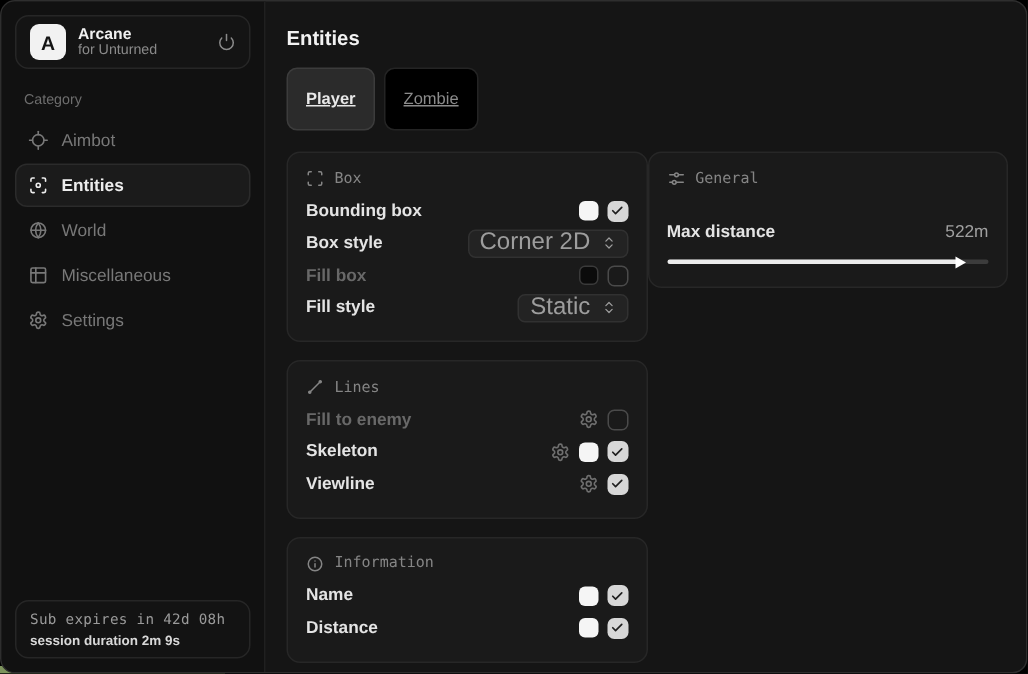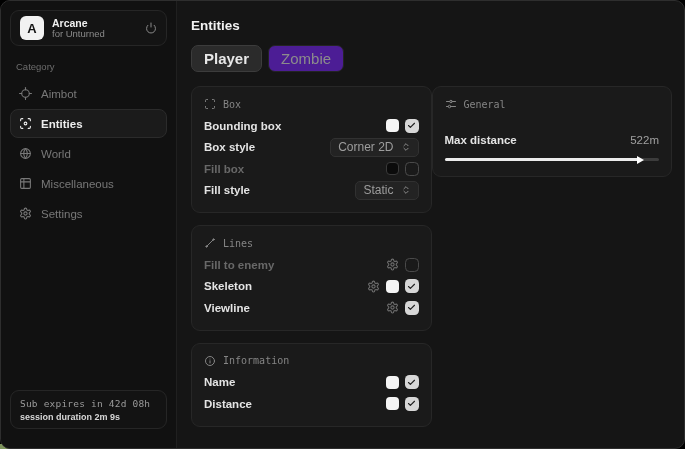--- a/index.html
+++ b/index.html
@@ -14,48 +14,48 @@
   .logo-card { display:flex; align-items:center; gap:8px; border:1px solid #262626; border-radius:9px; padding:5px 9px; height:36px; background:#141414; }
   .logo-badge { width:24px; height:24px; background:#f2f2f2; border-radius:6px; color:#141414; font-weight:bold; font-size:13px; display:flex; align-items:center; justify-content:center; flex:none; }
   .logo-text { display:flex; flex-direction:column; line-height:1.15; }
   .logo-title { font-size:10.5px; font-weight:bold; color:#f0f0f0; }
   .logo-subtitle { font-size:9.5px; color:#8a8a8a; }
   .logo-action { margin-left:auto; color:#8a8a8a; display:flex; cursor:pointer; }
   .category-label { margin:15px 6px 7px 6px; font-size:9.5px; color:#6d6d6d; }
   .nav { display:flex; flex-direction:column; gap:1px; }
   .nav-item { display:flex; align-items:center; gap:9px; padding:7px 8px; border-radius:8px; color:#787878; font-size:11.5px; border:1px solid transparent; cursor:pointer; }
   .nav-item.active { background:#1b1b1b; border-color:#2b2b2b; color:#ededed; font-weight:600; }
-  .status-card { position:absolute; left:9px; right:9px; bottom:19px; border:1px solid #262626; border-radius:9px; padding:7px 9px 6px 9px; background:#131313; }
+  .status-card { position:absolute; left:9px; right:9px; bottom:9px; border:1px solid #262626; border-radius:9px; padding:7px 9px 6px 9px; background:#131313; }
   .status-line1 { font-family:"DejaVu Sans Mono", monospace; font-size:9.5px; color:#9a9a9a; letter-spacing:.2px; white-space:nowrap; }
   .status-line2 { font-size:9px; font-weight:bold; color:#d8d8d8; margin-top:3px; white-space:nowrap; }
 
   
   .main { flex:1; padding:17px 12px 14px 14px; position:relative; }
   .main-title { font-size:13.5px; font-weight:bold; color:#f2f2f2; }
   .tabs { display:flex; gap:6px; margin-top:12px; }
-  .tab { padding:4px 12px; border-radius:7px; font-size:15px; cursor:pointer; border:1px solid transparent; }
+  .tab { padding:14px 12px; border-radius:7px; font-size:11px; cursor:pointer; border:1px solid transparent;text-decoration:underline; }
   .tab.active { background:#2b2b2b; border-color:#3c3c3c; color:#e8e8e8; font-weight:600; }
-  .tab.inactive { background:#4c1d95; border-color:#242424; color:#8c8c8c; }
+  .tab.inactive { background:#000000; border-color:#242424; color:#8c8c8c; }
   .content { display:flex; margin-top:14px; align-items:flex-start; }
   .col { flex:1; display:flex; flex-direction:column; gap:12px; min-width:0; }
 
   .card { background:#1a1a1a; border:1px solid #272727; border-radius:9px; padding:9px 12px 11px 12px; width:100%; }
   .card-header { display:flex; align-items:center; gap:7px; color:#858585; font-family:"DejaVu Sans Mono", monospace; font-size:10px; margin:2px 0 5px 0; }
   .row { display:flex; align-items:center; height:21.5px; }
   .row-label { font-size:11.5px; font-weight:600; color:#e4e4e4; white-space:nowrap; }
   .row.disabled .row-label { color:#686868; }
   .row-controls { margin-left:auto; display:flex; align-items:center; gap:6px; }
 
   .swatch { width:13px; height:13px; border-radius:4px; cursor:pointer; flex:none; }
   .swatch.white { background:#f5f5f5; }
   .swatch.black { background:#0b0b0b; border:1px solid #3a3a3a; }
   .checkbox { width:14px; height:14px; border-radius:4.5px; display:flex; align-items:center; justify-content:center; cursor:pointer; flex:none; }
   .checkbox.checked { background:#d7d7d7; color:#1f1f1f; }
   .checkbox.unchecked { border:1px solid #4a4a4a; background:transparent; }
-  .dropdown { display:flex; align-items:center; gap:7px; background:#232323; border:1px solid #313131; border-radius:5px; padding:0 7px; height:19px; font-size:12px; color:#9d9d9d; cursor:pointer; white-space:nowrap; }
+  .dropdown { display:flex; align-items:center; gap:7px; background:#232323; border:1px solid #313131; border-radius:5px; padding:0 7px; height:19px; font-size:16px; color:#9d9d9d; cursor:pointer; white-space:nowrap; }
   .gear-btn { color:#6f6f6f; display:flex; cursor:pointer; }
 
   .slider-row { display:flex; align-items:center; justify-content:space-between; margin-top:21px; height:18px; }
   .slider-value { font-size:11.5px; color:#a0a0a0; }
   .slider { position:relative; height:3px; background:#3c3c3c; border-radius:2px; margin-top:9px; margin-bottom:4px; cursor:pointer; }
   .slider-fill { position:absolute; left:0; top:0; bottom:0; background:#ececec; border-radius:2px; }
   .slider-thumb { position:absolute; right:-4px; top:50%; transform:translateY(-50%); width:0; height:0; border-left:7px solid #ffffff; border-top:4.5px solid transparent; border-bottom:4.5px solid transparent; }
 
   .ic { fill:none; stroke:currentColor; stroke-width:2; stroke-linecap:round; stroke-linejoin:round; flex:none; }
   .ic13 { width:13px; height:13px; }

